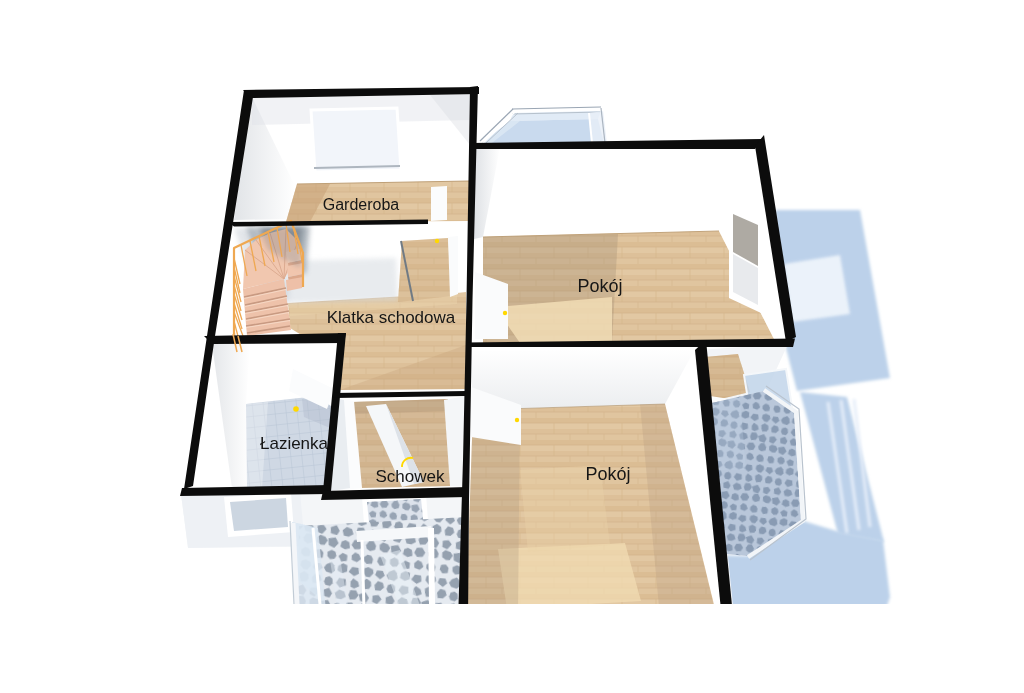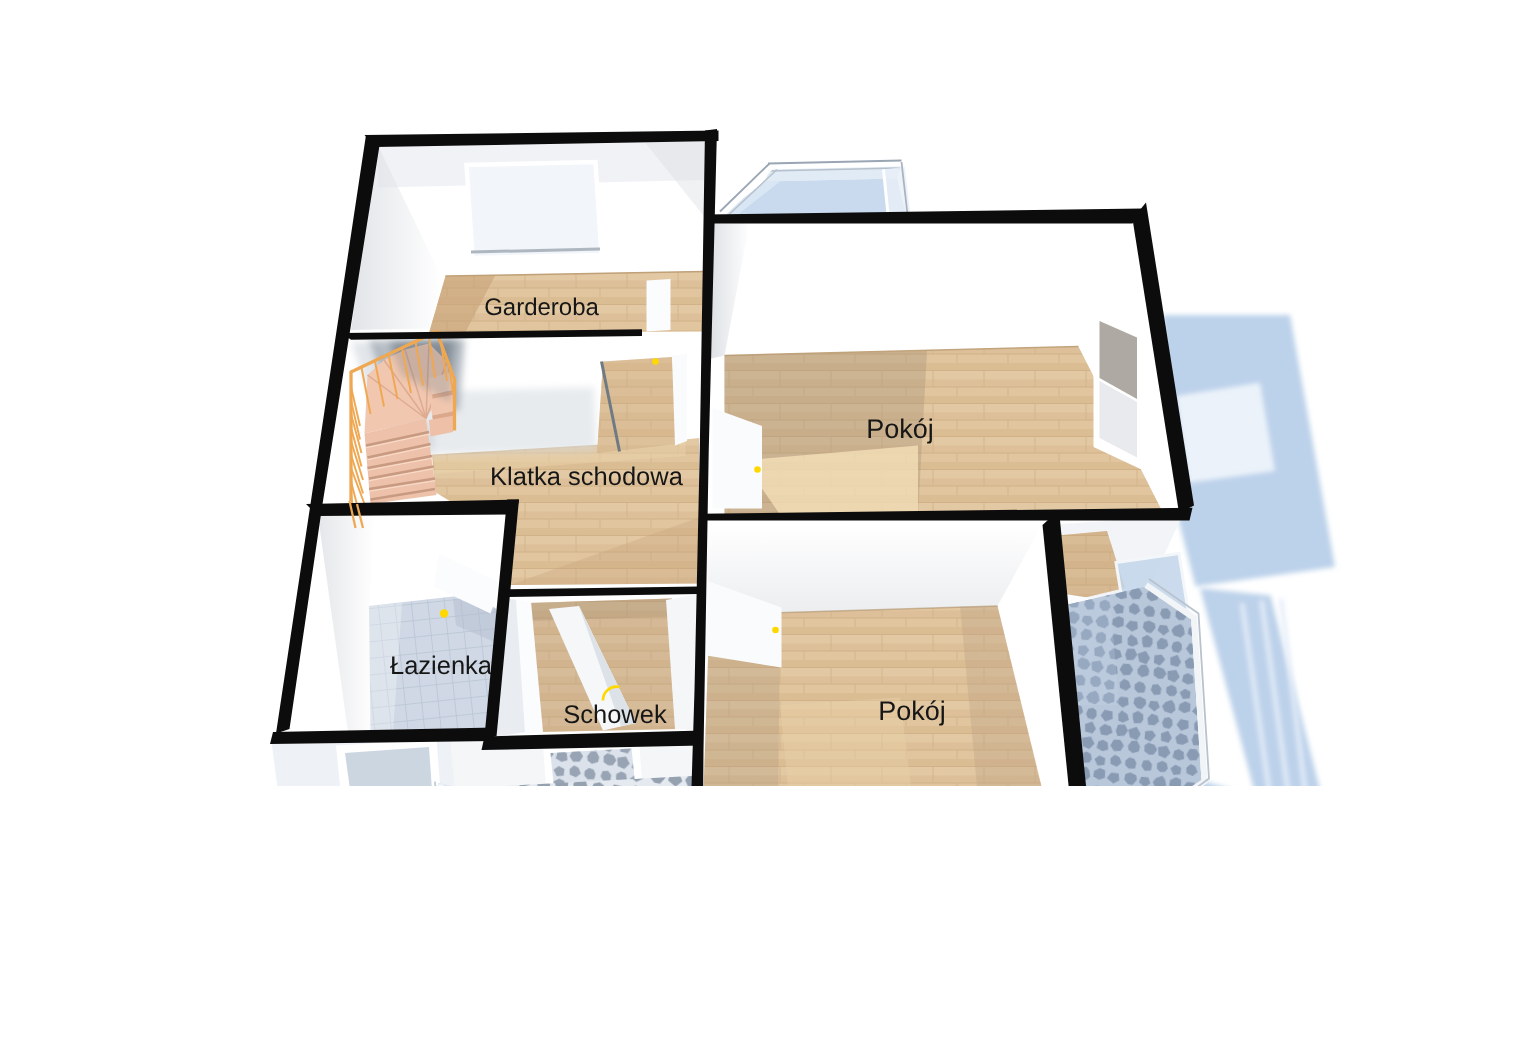--- a/index.html
+++ b/index.html
@@ -1,16 +1,16 @@
 <!DOCTYPE html>
 <html><head>
 <meta charset="utf-8">
 <style>
 html,body{margin:0;padding:0;background:#ffffff;}
-#scene{width:1024px;height:524px;position:relative;overflow:hidden;text-align:right;}
+#scene{width:1024px;height:604px;position:relative;overflow:hidden;text-align:right;}
 text{font-family:"Liberation Sans",sans-serif;fill:#161616;}
 </style>
 </head>
 <body>
 <div id="scene">
 <svg width="1024" height="693" viewBox="0 0 1024 693">
 <defs>
 <linearGradient id="wallL" x1="0" y1="0" x2="1" y2="0">
 <stop offset="0" stop-color="#c9ced4"></stop>
           <stop offset="1" stop-color="#ffffff"></stop>

